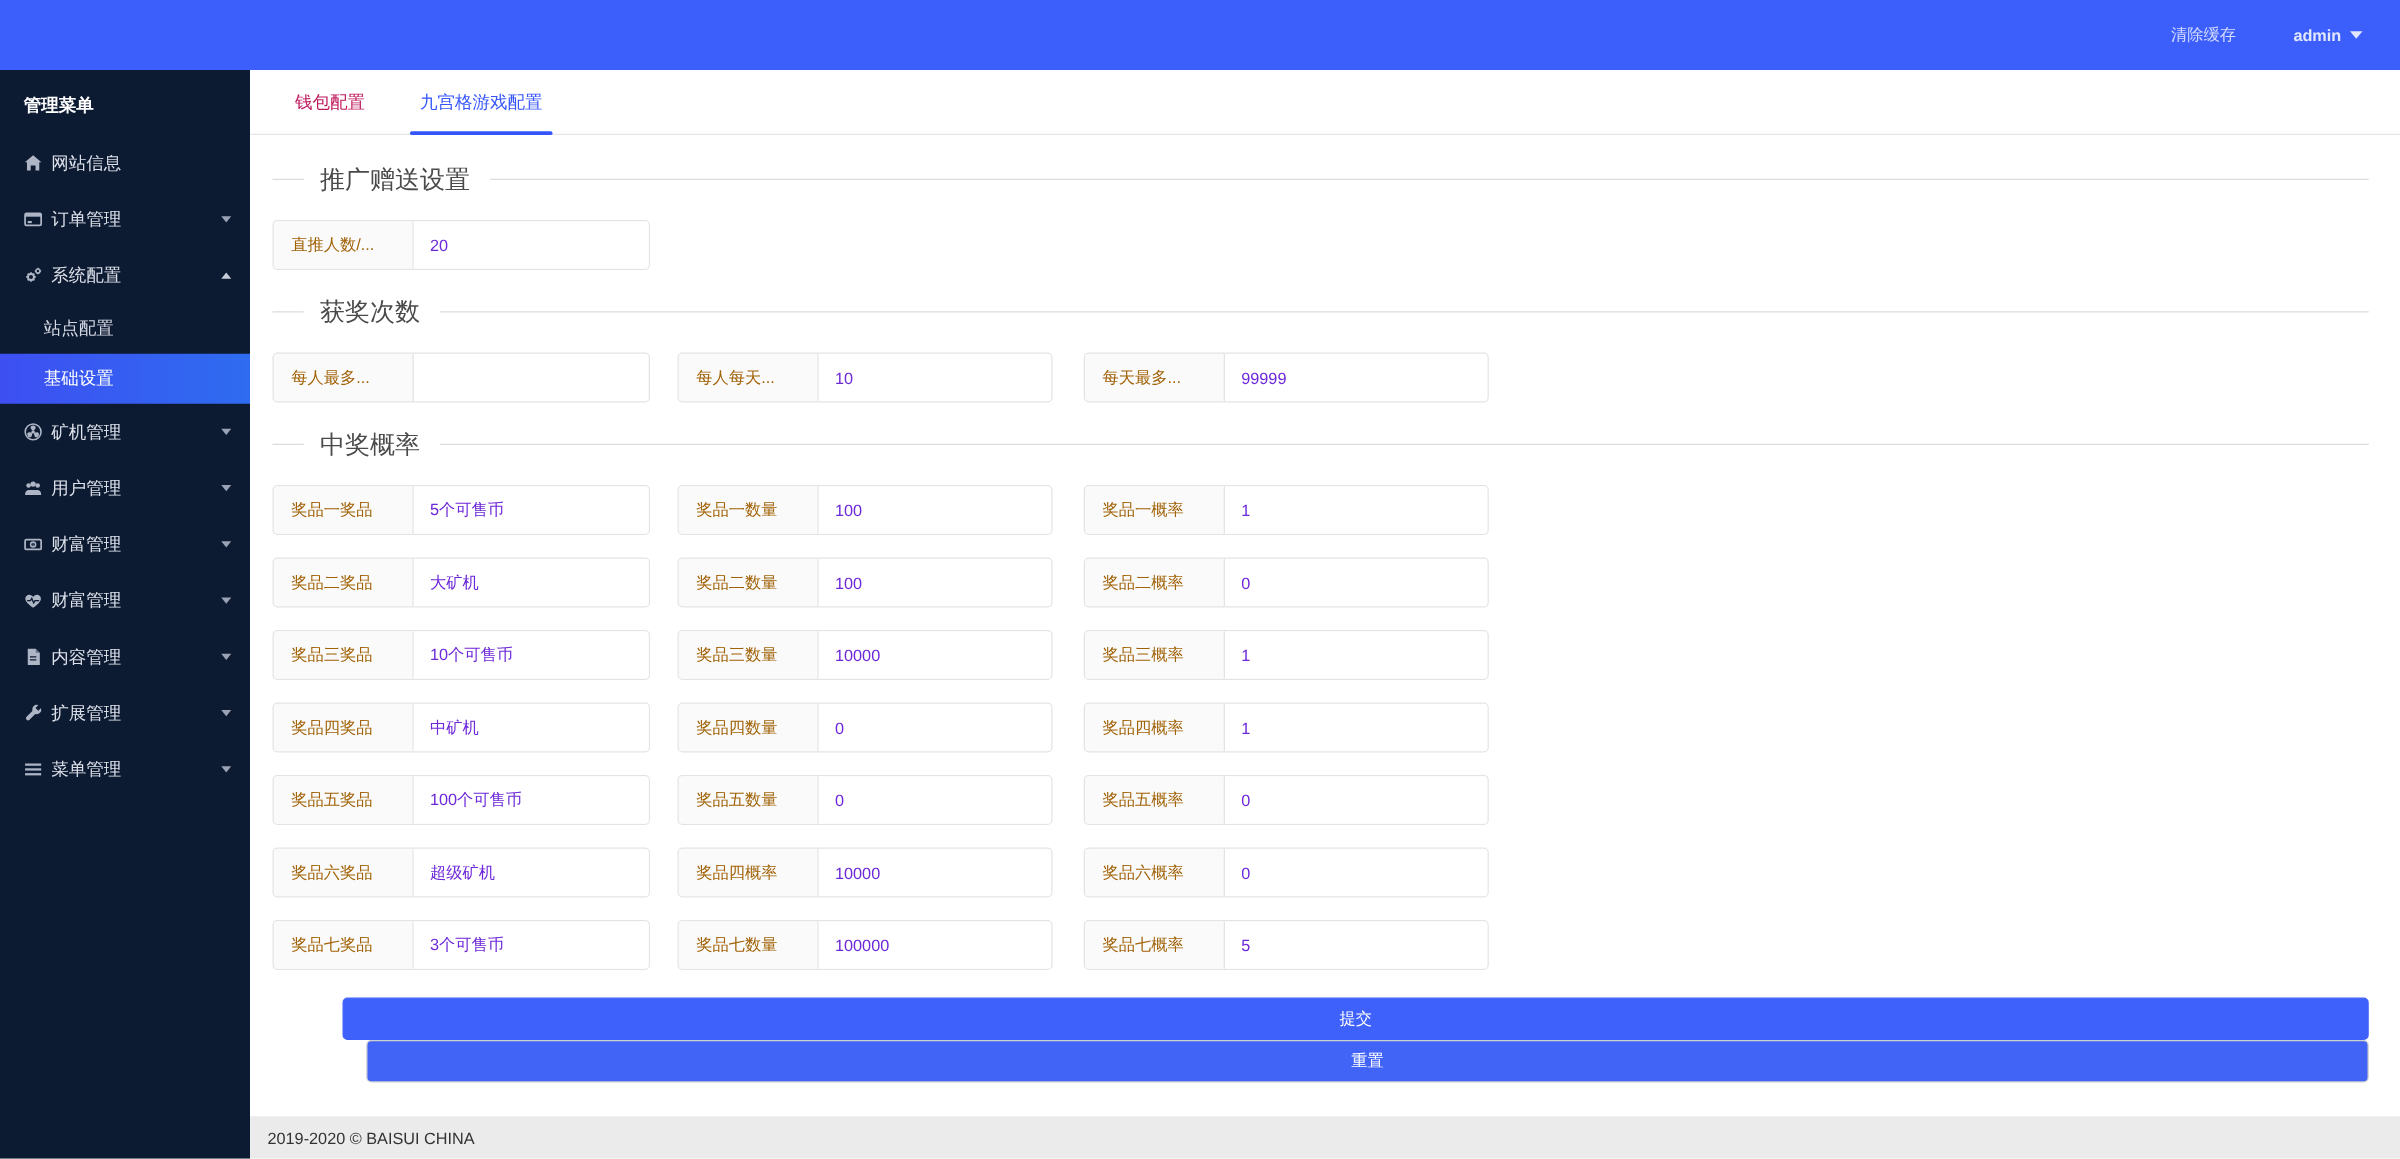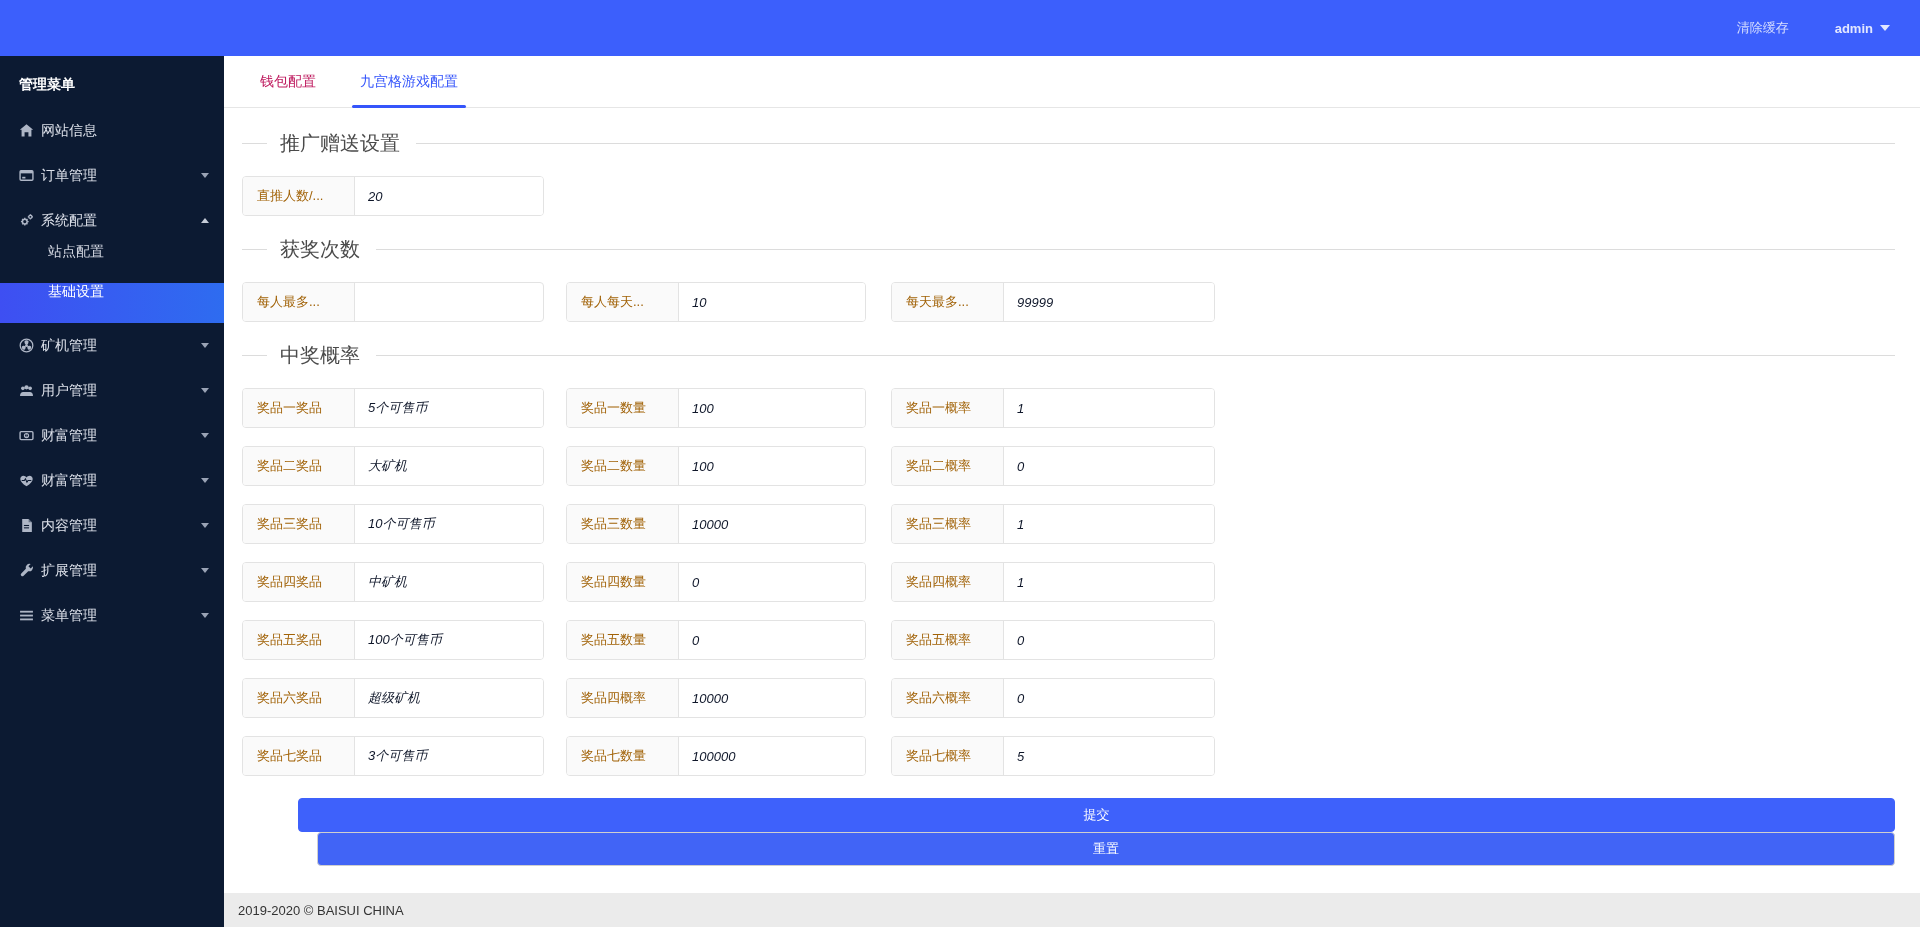--- a/index.html
+++ b/index.html
@@ -13,28 +13,28 @@
   .topbar-user { color: rgba(255,255,255,.85); font-size: 13px; font-weight: bold;
                  display: flex; align-items: center; cursor: pointer; }
   .caret-down-white { width: 0; height: 0; border-left: 5px solid transparent;
                       border-right: 5px solid transparent; border-top: 6px solid rgba(255,255,255,.85);
                       margin-left: 7px; }
 
   
   .layout { display: flex; height: 871px; }
 
   
-  .sidebar { width: 224px; background: #0c1a32; flex: none; overflow: hidden; }
+  .sidebar { width: 200px; background: #0c1a32; flex: none; overflow: hidden; }
   .side-header { color: #ffffff; font-size: 14px; font-weight: bold; padding: 20px 0 14px 19px; }
   .side-item { height: 45px; display: flex; align-items: center; padding: 0 15px 0 19px;
                color: #dde1ea; font-size: 14px; cursor: pointer; }
   .side-item .icon { width: 15px; height: 15px; margin-right: 7px; display: inline-flex;
                      align-items: center; justify-content: center; }
   .side-item .icon svg { display: block; }
-  .side-sub { height: 40px; display: flex; align-items: flex-start; padding-left: 48px;
+  .side-sub { height: 40px; display: flex; align-items: center; padding-left: 35px;
               color: #d4d8e2; font-size: 14px; cursor: pointer; }
   .side-sub.active { background: linear-gradient(90deg, #3e4ff2, #2e6cf0); color: #ffffff; }
   .caret { margin-left: auto; width: 0; height: 0; }
   .caret.down { border-left: 4.5px solid transparent; border-right: 4.5px solid transparent;
                 border-top: 5.5px solid #9aa3b5; }
   .caret.up { border-left: 4.5px solid transparent; border-right: 4.5px solid transparent;
               border-bottom: 5.5px solid #c6ccd8; }
 
   
   .main { flex: 1; display: flex; flex-direction: column; background: #fff; min-width: 0; }
@@ -55,21 +55,21 @@
 
   .form-row { display: flex; margin-bottom: 18px; }
   .igroup { display: flex; width: 302px; height: 40px; border: 1px solid #e3e3e3;
             border-radius: 4px; overflow: hidden; background: #fff; margin-right: 22px; flex: none; }
   .igroup:nth-child(2) { width: 300px; margin-right: 25px; }
   .igroup:nth-child(3) { width: 324px; margin-right: 0; }
   .igroup .ilabel { width: 112px; flex: none; background: #fafafa; border-right: 1px solid #e3e3e3;
                     display: flex; align-items: center; padding-left: 14px; font-size: 13px;
                     color: #a16207; white-space: nowrap; overflow: hidden; }
   .igroup .ivalue { flex: 1; border: none; outline: none; padding-left: 13px; font-size: 13px;
-                    color: #0f172a; font-family: "Liberation Sans", sans-serif; min-width: 0; font-style: italic; }
+                    color: #6d28d9; font-family: "Liberation Sans", sans-serif; min-width: 0; }
 
   .btn-row { margin: 22px 0 0 56px; display: flex; flex-direction: column; }
   .btn { height: 34px; padding: 0 18px; border-radius: 4px; font-size: 13px; color: #fff;
          background: #3e61fb; border: 1px solid #3e61fb; cursor: pointer;
          font-family: "Liberation Sans", sans-serif; }
   .btn.reset { margin-left: 19px; border: 1px solid #cfcfcf; background: #4164f6; }
 
   .footer { margin-top: auto; height: 34px; background: #ebebeb; display: flex; align-items: center;
             padding-left: 14px; font-size: 13px; color: #333; flex: none; }
 </style>

